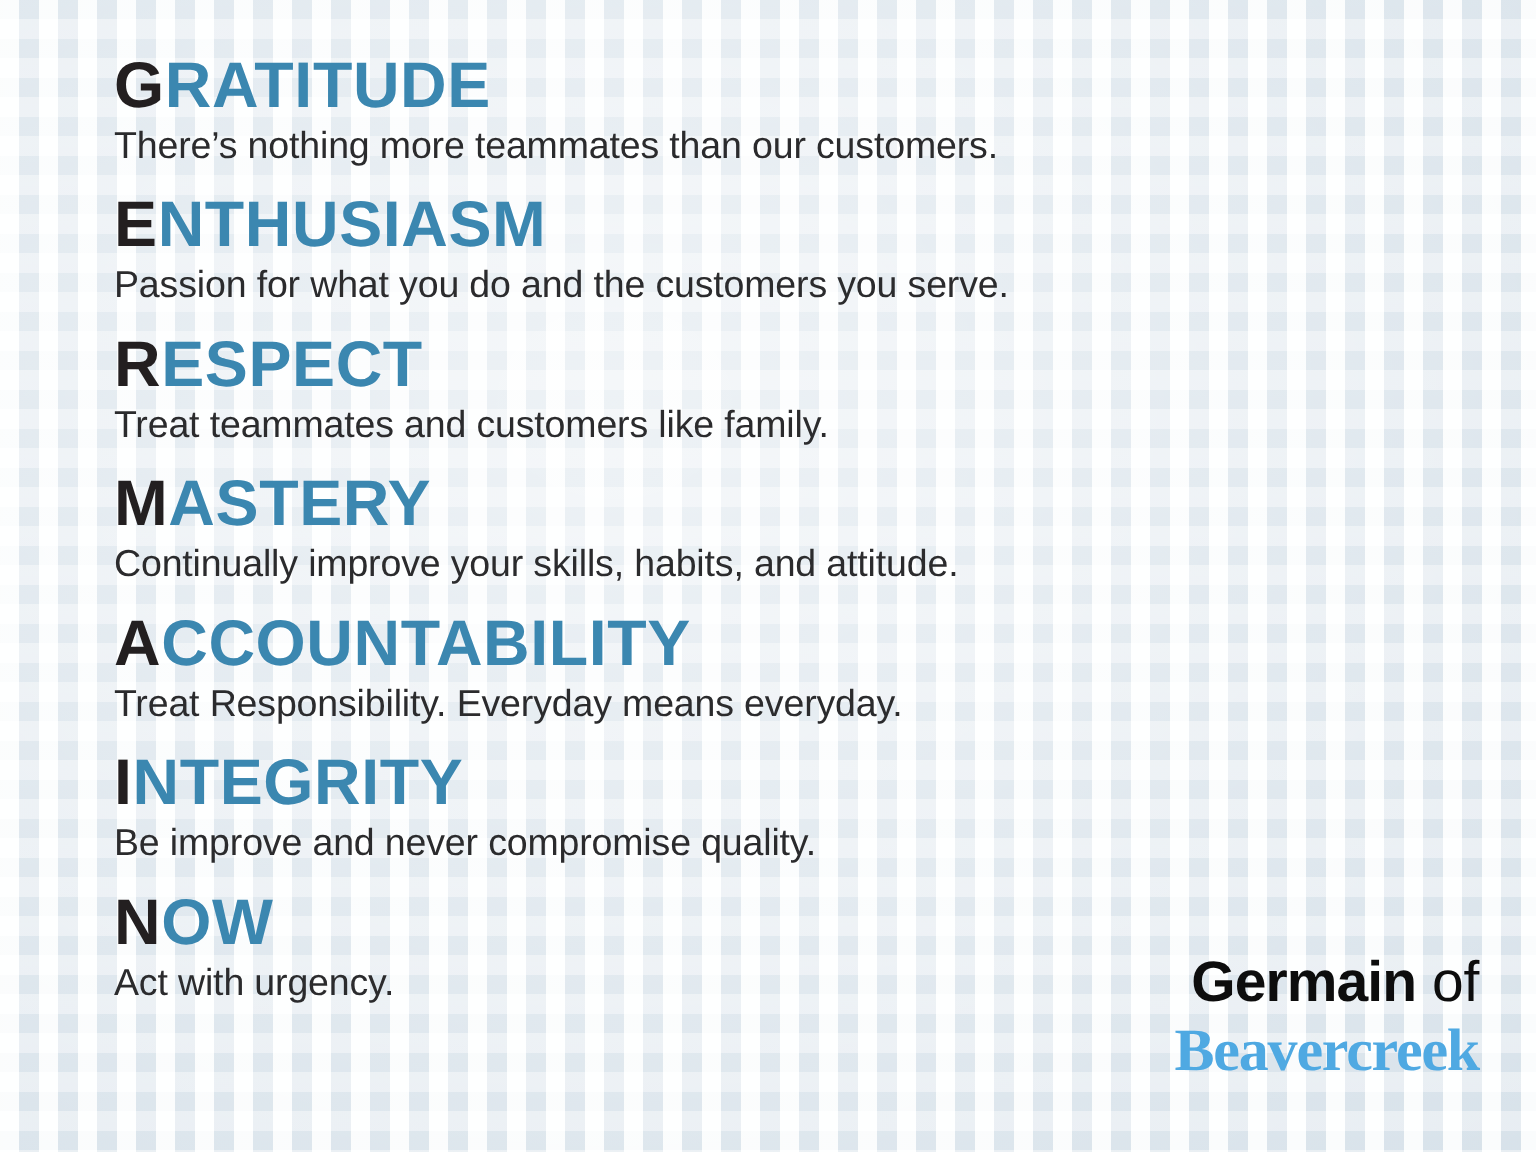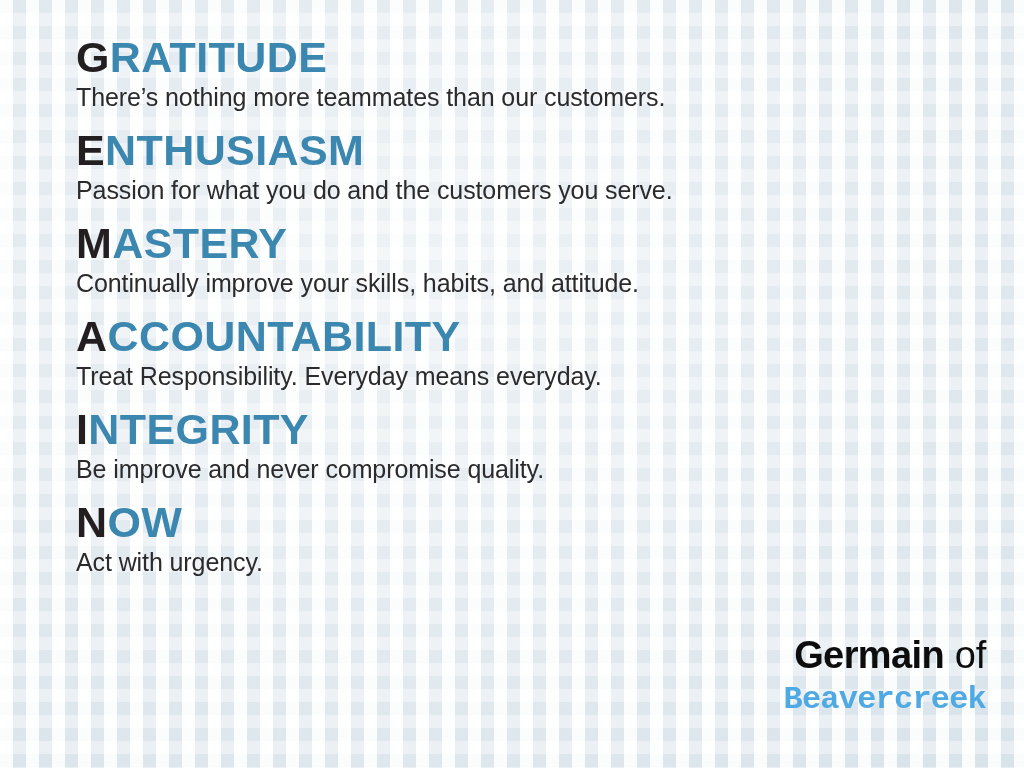--- a/index.html
+++ b/index.html
@@ -116,23 +116,23 @@
     font-weight: bold;
     letter-spacing: -0.6px;
   }
 
   .logo-of {
     font-weight: normal;
     letter-spacing: -0.2px;
   }
 
   .logo-line-bottom {
-    font-family: Liberation Mono, monospace;
+    font-family: Liberation Serif, serif;
     font-weight: bold;
-    font-size: 32px;
+    font-size: 40px;
     line-height: 48px;
     color: #4fa9e2;
     letter-spacing: -0.8px;
     white-space: nowrap;
   }
 </style>
 </head>
 <body>
 
 <div id="poster">
@@ -142,20 +142,24 @@
     <div class="value-item">
       <div class="value-heading"><span class="initial">G</span><span class="rest">RATITUDE</span></div>
       <p class="value-desc">There’s nothing more teammates than our customers.</p>
     </div>
 
     <div class="value-item">
       <div class="value-heading"><span class="initial">E</span><span class="rest">NTHUSIASM</span></div>
       <p class="value-desc">Passion for what you do and the customers you serve.</p>
     </div>
 
+    <div class="value-item">
+      <div class="value-heading"><span class="initial">R</span><span class="rest">ESPECT</span></div>
+      <p class="value-desc">Treat teammates and customers like family.</p>
+    </div>
 
     <div class="value-item">
       <div class="value-heading"><span class="initial">M</span><span class="rest">ASTERY</span></div>
       <p class="value-desc">Continually improve your skills, habits, and attitude.</p>
     </div>
 
     <div class="value-item">
       <div class="value-heading"><span class="initial">A</span><span class="rest">CCOUNTABILITY</span></div>
       <p class="value-desc">Treat Responsibility. Everyday means everyday.</p>
     </div>

